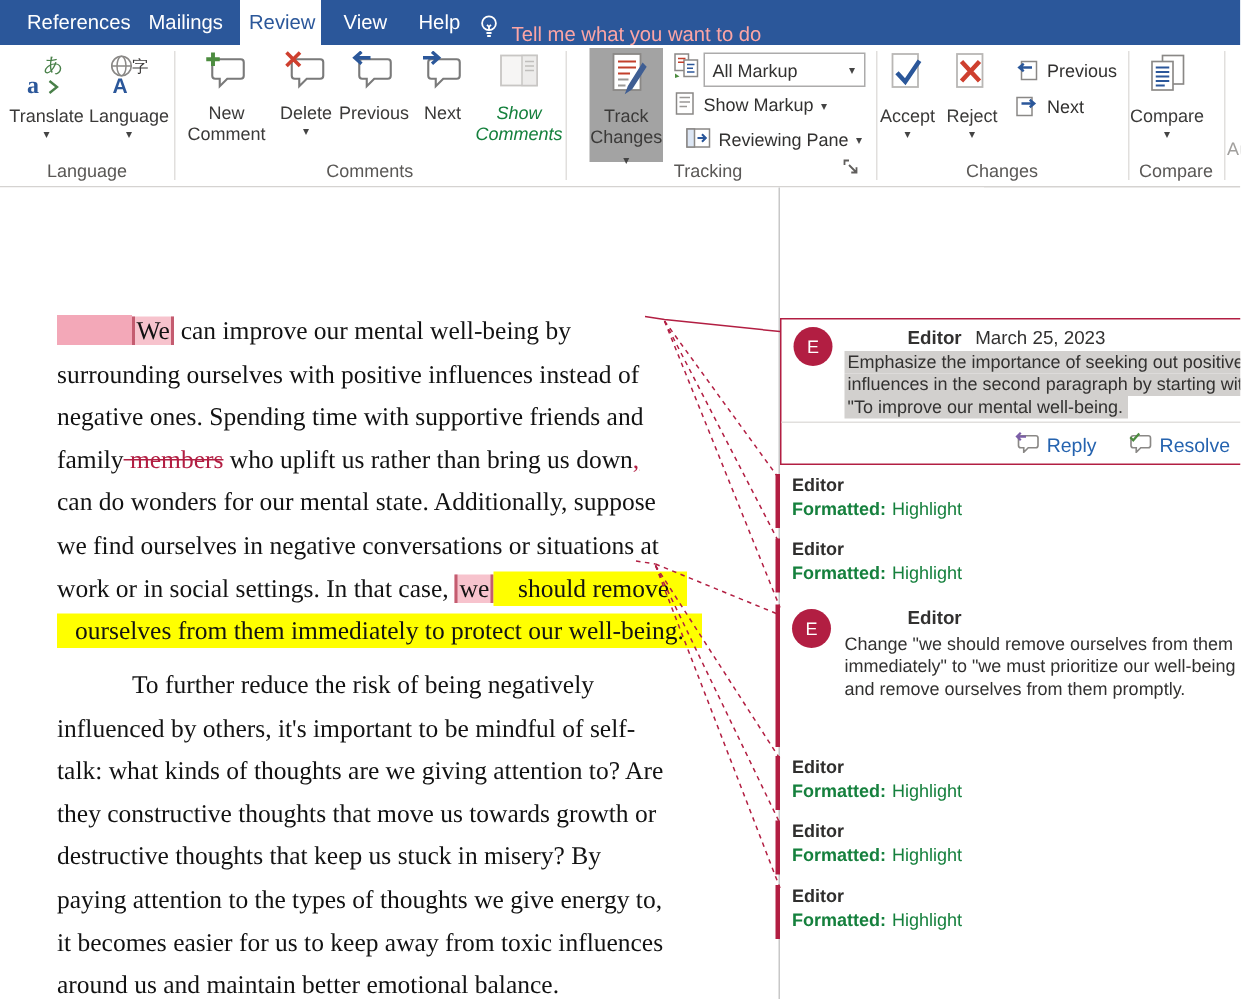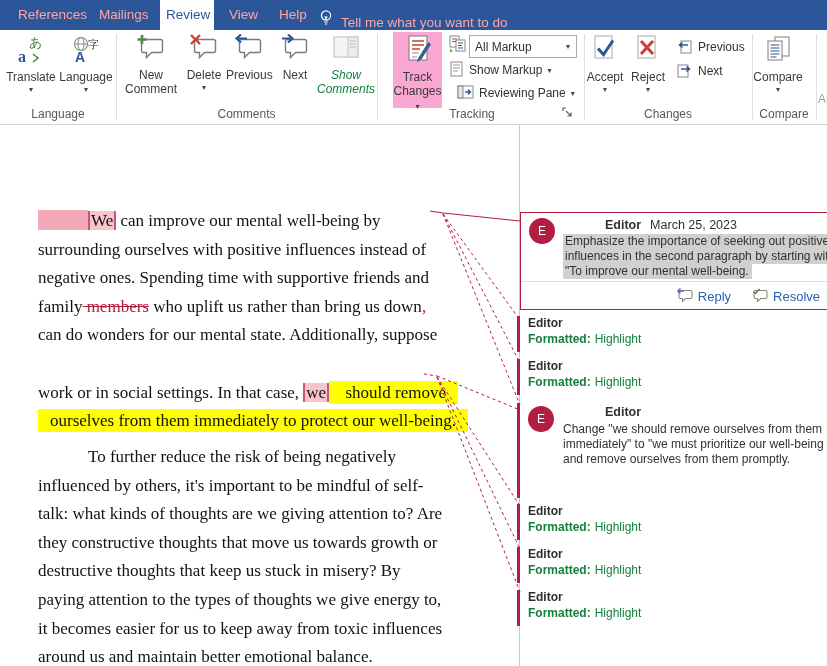--- a/index.html
+++ b/index.html
@@ -1,29 +1,29 @@
 <!DOCTYPE html>
 <html><head>
 <meta charset="utf-8">
 <style>
   html,body{margin:0;padding:0;background:#fff;}
   .app{position:relative;width:827px;height:666px;overflow:hidden;background:#fff;
        font-family:"Liberation Sans",sans-serif;-webkit-font-smoothing:antialiased;}
   
   .tabbar{position:absolute;left:0;top:0;width:827px;height:30px;background:#2B579A;}
-  .tab{position:absolute;top:0;height:30px;line-height:30px;color:#fca5a5;font-size:13.5px;padding:0 6px;cursor:default;}
+  .tab{position:absolute;top:0;height:30px;line-height:30px;color:#ffffff;font-size:13.5px;padding:0 6px;cursor:default;}
   .tab.active{background:#fff;color:#2B579A;}
   .tellme{position:absolute;left:318px;top:0;height:30px;display:flex;align-items:flex-end;gap:7px;color:#fca5a5;font-size:13.5px;}
   
   .ribbon{position:absolute;left:0;top:30px;width:827px;height:94px;background:#fff;border-bottom:1px solid #D5D3D1;}
   .vsep{position:absolute;top:4px;height:86px;width:1px;background:#E1DFDD;}
   .grplabel{position:absolute;top:76px;height:16px;line-height:16px;font-size:12px;color:#5a5856;text-align:center;}
   .bigbtn{position:absolute;top:2px;height:76px;text-align:center;font-size:12px;color:#3b3a39;line-height:14px;cursor:default;}
   .bigbtn .bicon{display:block;margin:2px auto 3px;}
-  .bigbtn.active{background:#f9a8d4;}
+  .bigbtn.active{background:#a3a3a3;}
   .bigbtn.disabled{color:#15803d;font-style:italic;}
   .arrowline{height:9px;line-height:8px;}
   .dd-arrow{font-size:8px;color:#444;}
   .trkrow{position:absolute;height:20px;display:flex;align-items:center;gap:5px;font-size:12px;color:#323130;}
   .combo{position:absolute;left:469px;top:5px;width:106px;height:21px;border:1px solid #ACABAB;background:#fff;
          display:flex;align-items:center;font-size:12px;color:#323130;}
   .combo .cval{flex:1;padding-left:5px;}
   .combo .cbtn{width:16px;text-align:center;font-size:8px;color:#444;}
   .clipped-lbl{position:absolute;left:818px;top:62px;font-size:12px;color:#A19F9D;}
   .launcher{position:absolute;left:562px;top:74px;width:11px;height:11px;}
@@ -275,20 +275,21 @@
   </div>
 
   <div class="content">
     <div class="pane-divider"></div>
 
     <div class="doc-line" style="top:85px"><span class="run-pad"></span><span class="run-anchor">We</span><span> can improve our mental well-being by</span></div>
     <div class="doc-line" style="top:114px"><span>surrounding ourselves with positive influences instead of</span></div>
     <div class="doc-line" style="top:142px"><span>negative ones. Spending time with supportive friends and</span></div>
     <div class="doc-line" style="top:171px"><span>family</span><span class="run-del"> members</span><span> who uplift us rather than bring us down</span><span class="run-ins">,</span></div>
     <div class="doc-line" style="top:199px"><span>can do wonders for our mental state. Additionally, suppose</span></div>
+    <div class="doc-line" style="top:228px"><span>we find ourselves in negative conversations or situations at</span></div>
     <div class="doc-line" style="top:257px"><span>work or in social settings. In that case, </span><span class="run-anchor">we</span><span class="run-hl"> should remove</span></div>
     <div class="doc-line" style="top:285px"><span class="run-hl">ourselves from them immediately to protect our well-being.</span></div>
 
     <div class="doc-line" style="top:321px;left:88px"><span>To further reduce the risk of being negatively</span></div>
     <div class="doc-line" style="top:350px"><span>influenced by others, it's important to be mindful of self-</span></div>
     <div class="doc-line" style="top:378px"><span>talk: what kinds of thoughts are we giving attention to? Are</span></div>
     <div class="doc-line" style="top:407px"><span>they constructive thoughts that move us towards growth or</span></div>
     <div class="doc-line" style="top:435px"><span>destructive thoughts that keep us stuck in misery? By</span></div>
     <div class="doc-line" style="top:464px"><span>paying attention to the types of thoughts we give energy to,</span></div>
     <div class="doc-line" style="top:493px"><span>it becomes easier for us to keep away from toxic influences</span></div>

